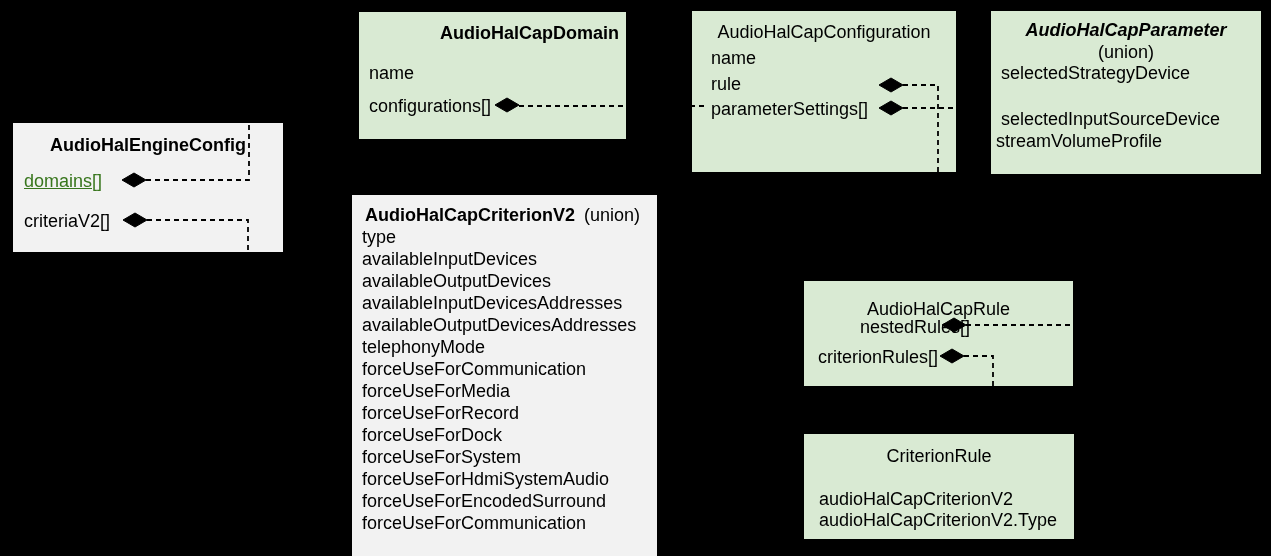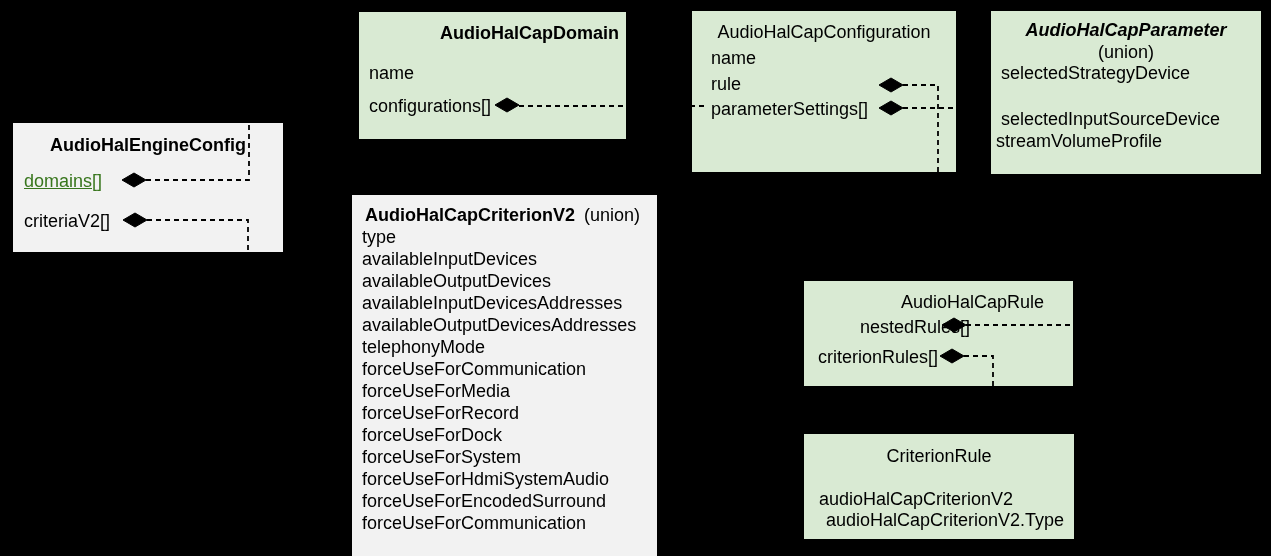--- a/index.html
+++ b/index.html
@@ -80,29 +80,29 @@
       <div>forceUseForRecord</div>
       <div>forceUseForDock</div>
       <div>forceUseForSystem</div>
       <div>forceUseForHdmiSystemAudio</div>
       <div>forceUseForEncodedSurround</div>
       <div>forceUseForCommunication</div>
     </div>
   </div>
 
   <div class="box green" style="left:803px;top:280px;width:271px;height:107px;">
-    <div class="row title regular" style="top:10px;margin-left:34px;">AudioHalCapRule</div>
+    <div class="row title regular" style="top:17px;">AudioHalCapRule</div>
     <div class="row" style="top:35px;left:8px;margin-left:48px;">nestedRules[]</div>
     <div class="row" style="top:65px;left:14px;">criterionRules[]</div>
   </div>
 
   <div class="box green" style="left:803px;top:433px;width:272px;height:107px;">
     <div class="row title regular" style="top:11px;">CriterionRule</div>
     <div class="row" style="top:54px;left:15px;">audioHalCapCriterionV2</div>
-    <div class="row" style="top:75px;left:22px;">audioHalCapCriterionV2.Type</div>
+    <div class="row" style="top:75px;left:15px;">audioHalCapCriterionV2.Type</div>
   </div>
 
   <svg class="overlay" width="1271" height="556" viewBox="0 0 1271 556">
     <path class="connector" d="M146 180 H249 V75 H352"></path>
     <path class="connector" d="M147 220 H248 V305 H348"></path>
     <path class="connector" d="M519 106 H704"></path>
     <path class="connector" d="M903 85 H938 V279"></path>
     <path class="connector" d="M903 108 H993"></path>
     <path class="connector" d="M966 325 H1185"></path>
     <path class="connector" d="M964 356 H993 V431"></path>

